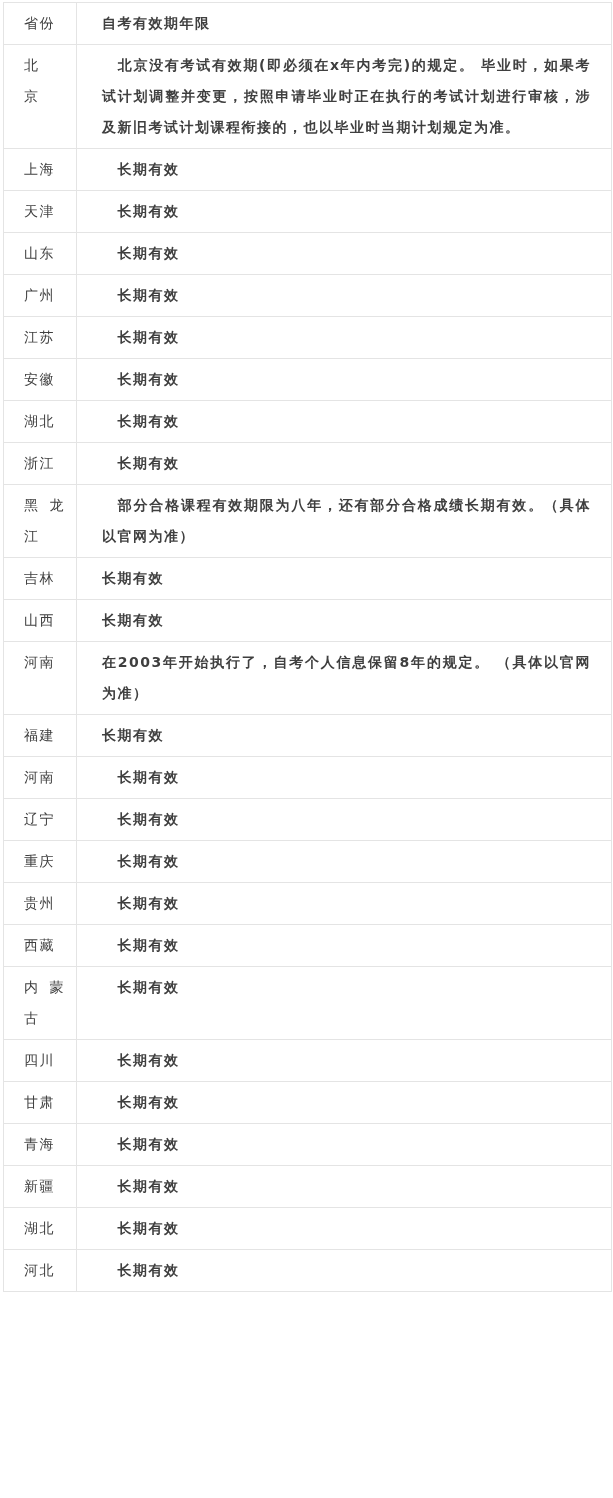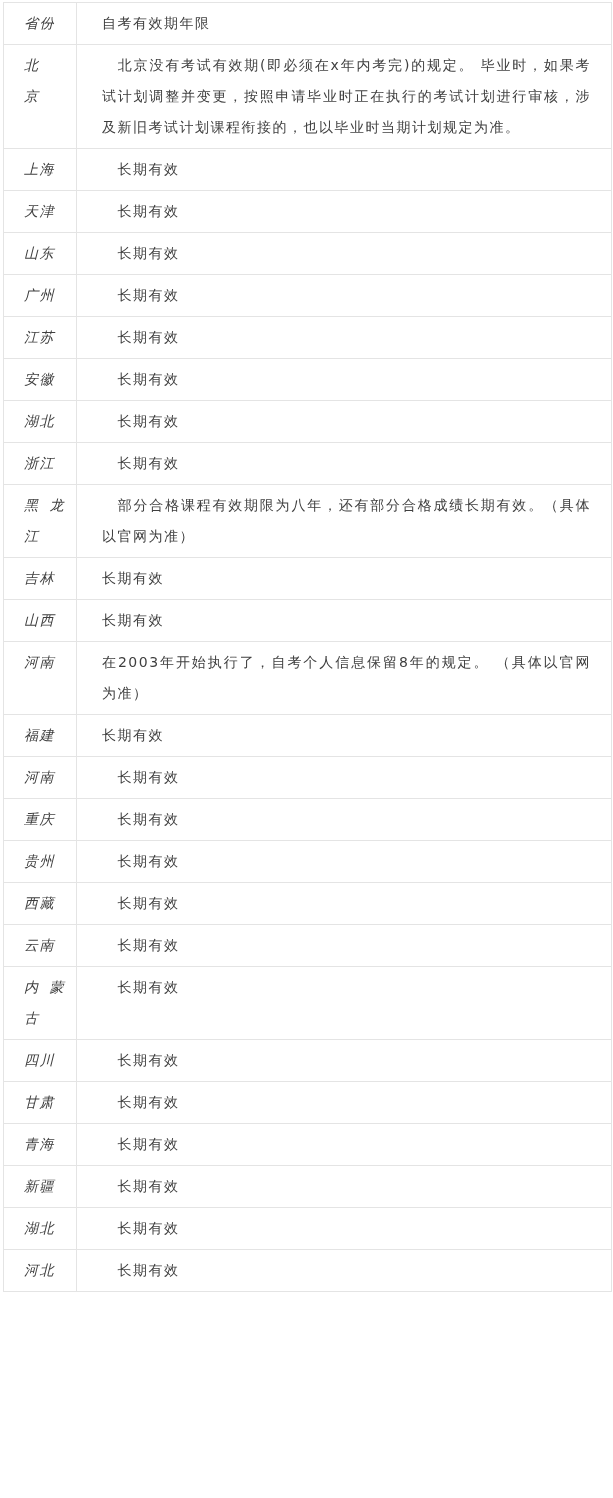--- a/index.html
+++ b/index.html
@@ -30,24 +30,24 @@
     line-height: 31px;
     letter-spacing: 1.5px;
     text-align: justify;
     vertical-align: top;
     word-break: break-all;
     overflow-wrap: break-word;
     box-sizing: border-box;
   }
   table.validity-table .c-prov {
     padding: 5px 11px 5px 20px;
-    font-style: italic;
   }
   table.validity-table .c-val {
     padding: 5px 20px 5px 25px;
+    font-weight: bold;
   }
 </style>
 </head>
 <body>
 
 <table class="validity-table">
   <colgroup>
     <col class="col-province">
     <col class="col-validity">
   </colgroup>
@@ -112,33 +112,33 @@
     </tr>
     <tr>
       <td class="c-prov">福建</td>
       <td class="c-val">长期有效</td>
     </tr>
     <tr>
       <td class="c-prov">河南</td>
       <td class="c-val">　长期有效</td>
     </tr>
     <tr>
+      <td class="c-prov">辽宁</td>
+      <td class="c-val">　长期有效</td>
+    </tr>
+    <tr>
       <td class="c-prov">重庆</td>
       <td class="c-val">　长期有效</td>
     </tr>
     <tr>
       <td class="c-prov">贵州</td>
       <td class="c-val">　长期有效</td>
     </tr>
     <tr>
       <td class="c-prov">西藏</td>
-      <td class="c-val">　长期有效</td>
-    </tr>
-    <tr>
-      <td class="c-prov">云南</td>
       <td class="c-val">　长期有效</td>
     </tr>
     <tr>
       <td class="c-prov">内蒙古</td>
       <td class="c-val">　长期有效</td>
     </tr>
     <tr>
       <td class="c-prov">四川</td>
       <td class="c-val">　长期有效</td>
     </tr>

